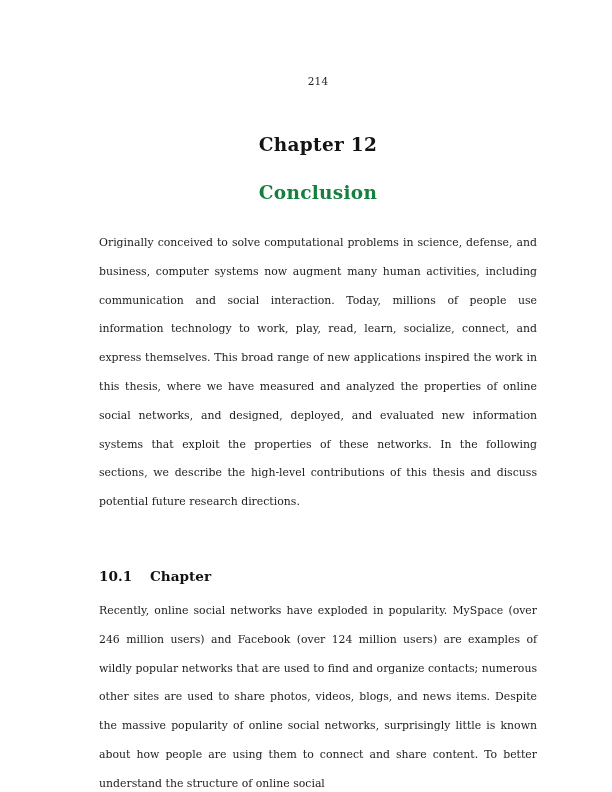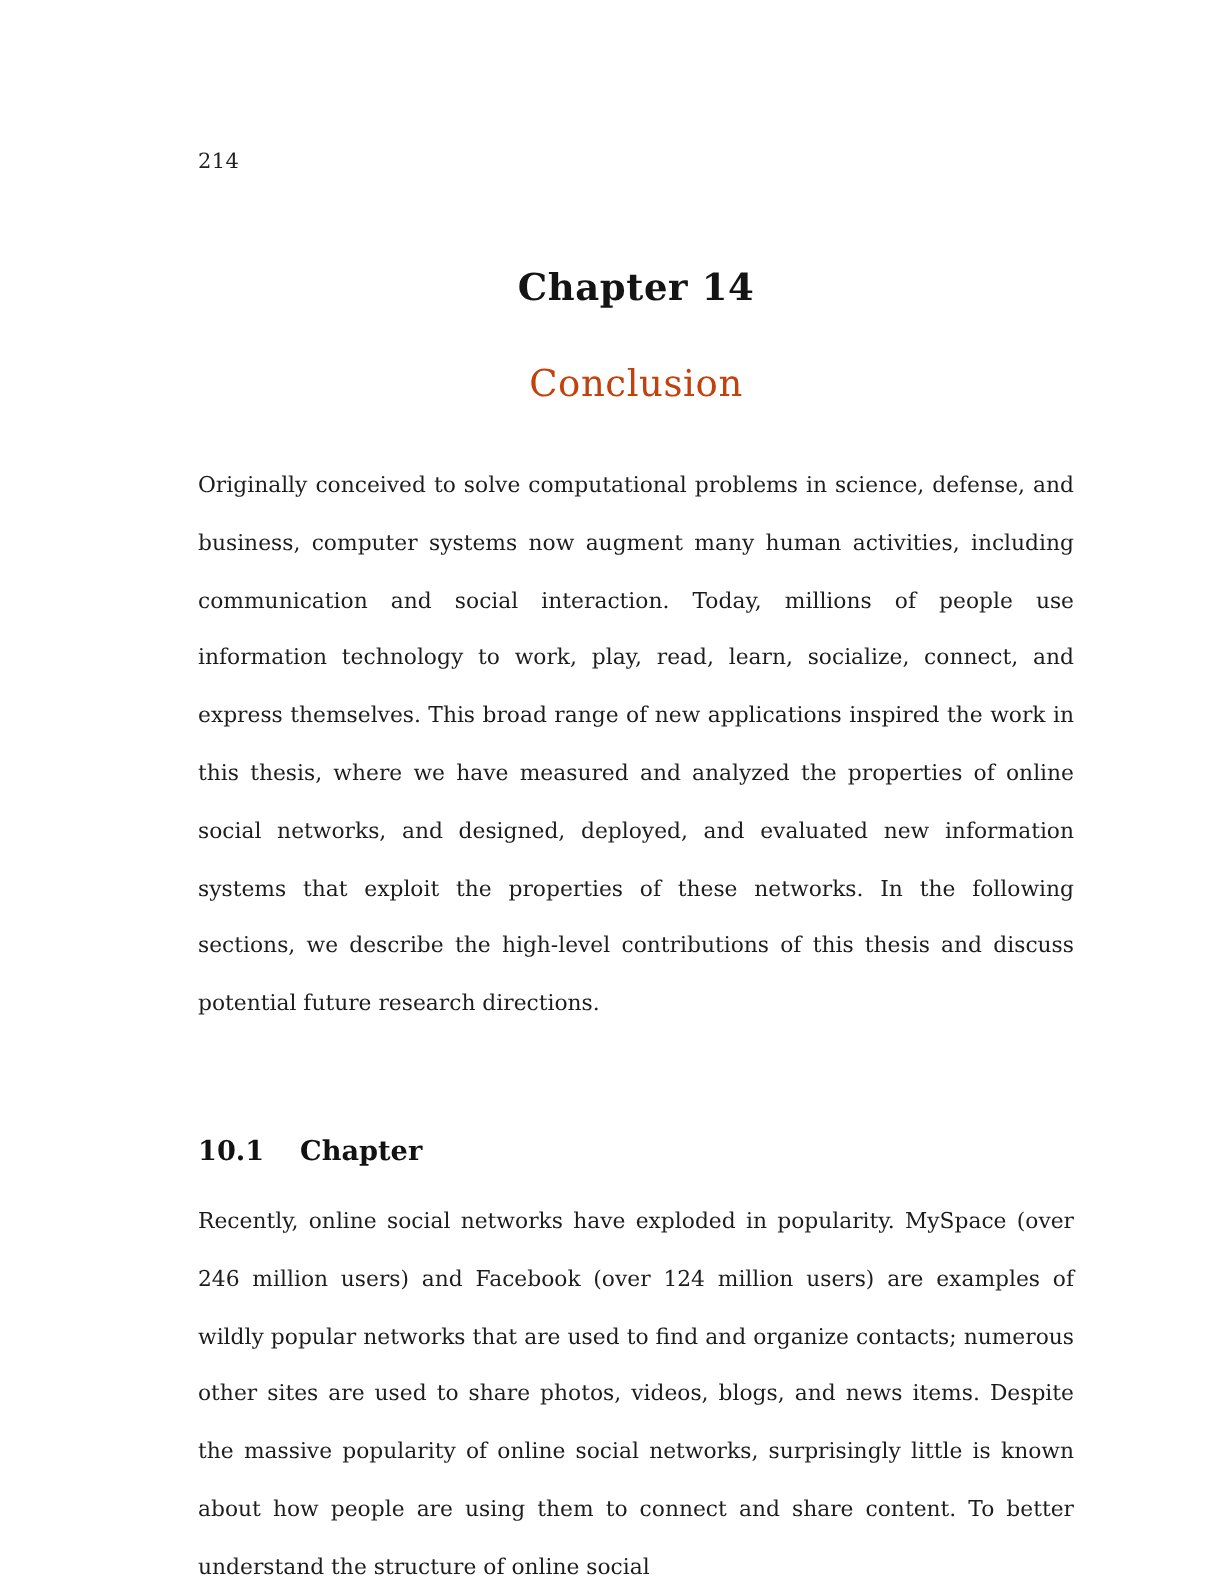--- a/index.html
+++ b/index.html
@@ -24,21 +24,21 @@
     height: 792px;
     background: #ffffff;
   }
 
   
   .folio {
     position: absolute;
     top: 75px;
     left: 99px;
     width: 438px;
-    text-align: left;
+    text-align: center;
     font-size: 10.5px;
     letter-spacing: 0.2px;
     color: #1f1f1f;
   }
 
   
   .chapter-head {
     position: absolute;
     top: 134px;
     left: 99px;
@@ -48,24 +48,24 @@
   .chapter-number {
     font-size: 18.5px;
     font-weight: bold;
     letter-spacing: 0.3px;
     line-height: 1.2;
     color: #141414;
   }
   .chapter-title {
     margin-top: 26px;
     font-size: 18.5px;
-    font-weight: normal;
+    font-weight: bold;
     letter-spacing: 0.3px;
     line-height: 1.2;
-    color: #c2410c;
+    color: #15803d;
   }
 
   
   .textblock {
     position: absolute;
     top: 229px;
     left: 99px;
     width: 438px;
   }
 
@@ -102,21 +102,21 @@
   }
 </style>
 </head>
 <body>
 
 <div class="page">
 
   <div class="folio">214</div>
 
   <div class="chapter-head">
-    <div class="chapter-number">Chapter 14</div>
+    <div class="chapter-number">Chapter 12</div>
     <div class="chapter-title">Conclusion</div>
   </div>
 
   <div class="textblock">
 
     <p class="body">Originally conceived to solve computational problems in science, defense, and business, computer systems now augment many human activities, including communication and social interaction. Today, millions of people use information technology to work, play, read, learn, socialize, connect, and express themselves. This broad range of new applications inspired the work in this thesis, where we have measured and analyzed the properties of online social networks, and designed, deployed, and evaluated new information systems that exploit the properties of these networks. In the following sections, we describe the high-level contributions of this thesis and discuss potential future research directions.</p>
 
     <h2 class="section-head">
       <span class="section-number">10.1</span>
       <span class="section-title">Chapter</span>

